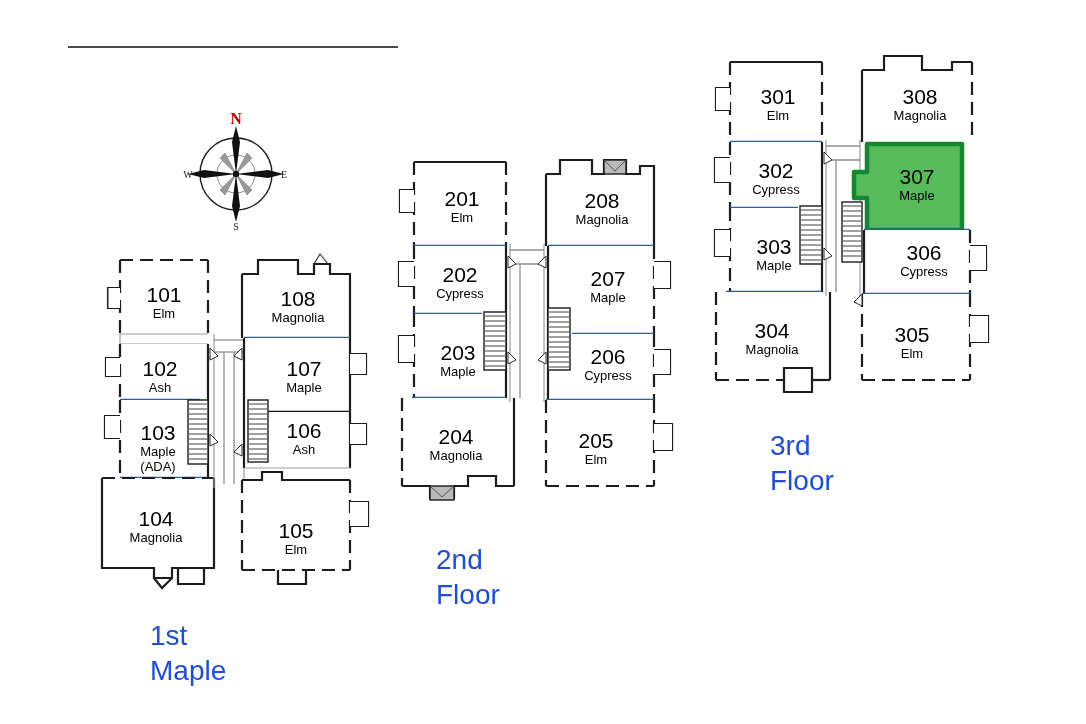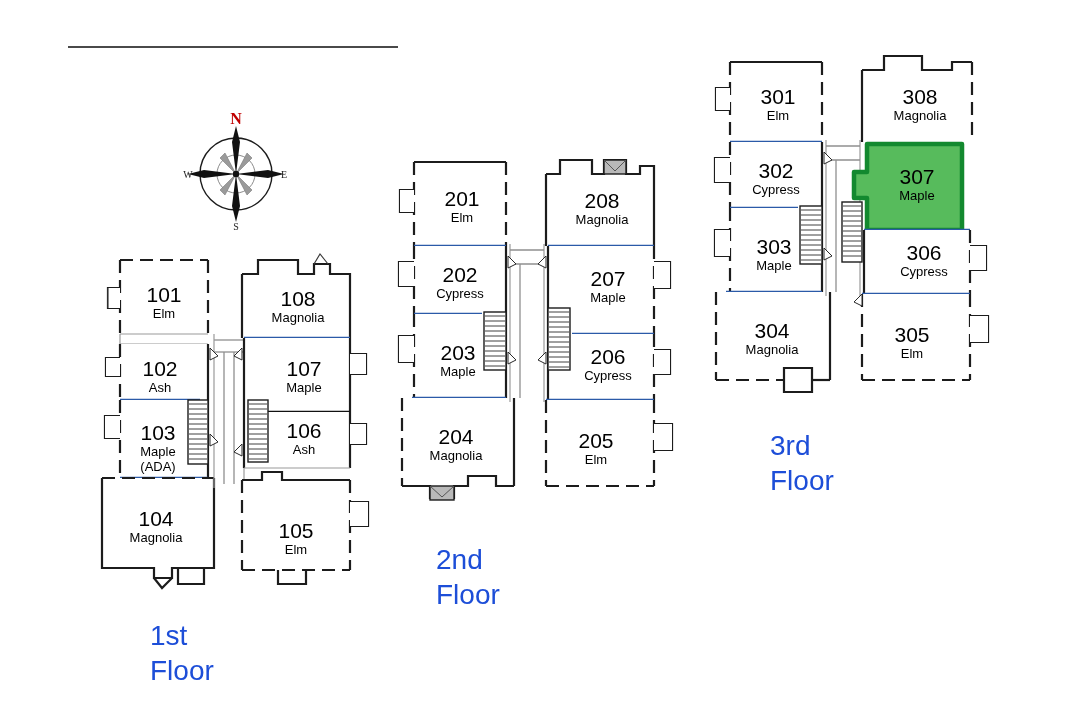--- a/index.html
+++ b/index.html
@@ -581,17 +581,17 @@
 
   <g class="door-arc">
     <path d="M112,102 L120,110 L112,114 Z" fill="#ffffff"></path>
     <path d="M112,198 L120,206 L112,210 Z" fill="#ffffff"></path>
     <path d="M150,244 L142,252 L150,256 Z" fill="#ffffff"></path>
   </g>
 </svg>
 </div>
 
 <div class="floor-caption" id="caption-1">1st
-Floor</div>
+Maple</div>
 <div class="floor-caption" id="caption-2">2nd
 Floor</div>
 <div class="floor-caption" id="caption-3">3rd
 Floor</div>
 
 </body></html>

